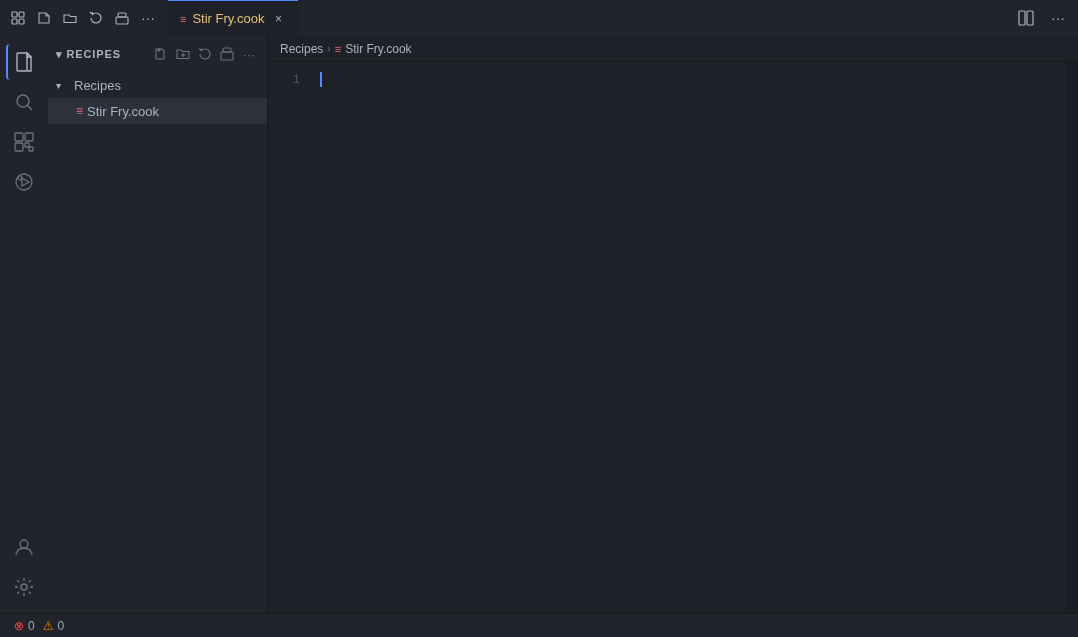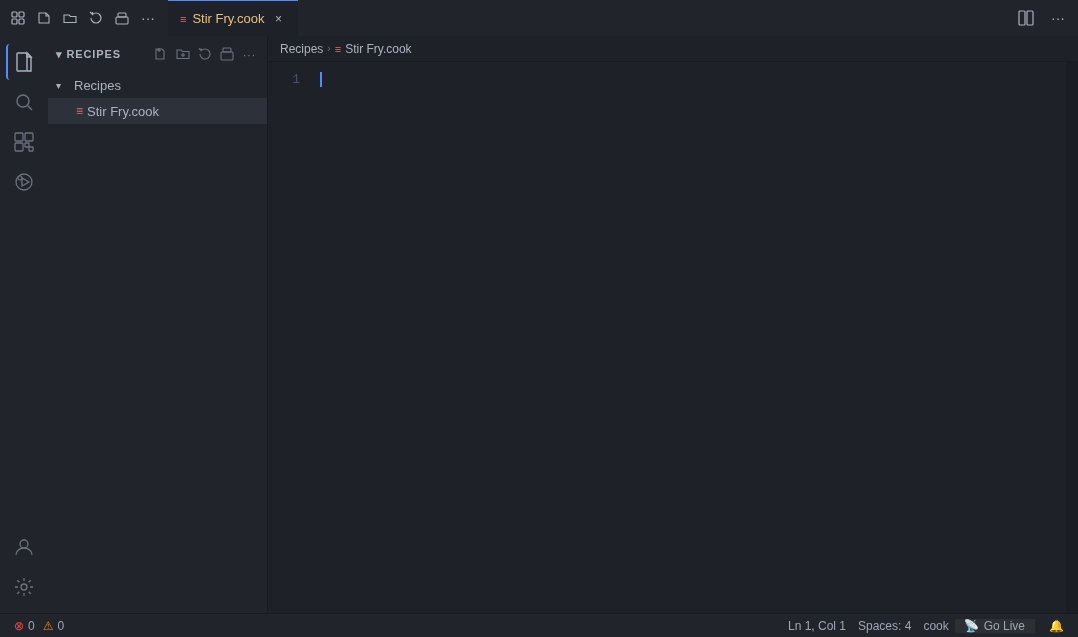--- a/index.html
+++ b/index.html
@@ -619,31 +619,13 @@
 
 <div class="status-bar">
   <div class="status-left">
     <div class="status-item">
       <span class="error-icon">⊗</span>
       <span>0</span>
       <span class="warning-icon" style="margin-left: 4px;">⚠</span>
       <span>0</span>
     </div>
   </div>
-  <div class="status-right">
-    <div class="status-item">
-      <span>Ln 1, Col 1</span>
-    </div>
-    <div class="status-item">
-      <span>Spaces: 4</span>
-    </div>
-    <div class="status-item">
-      <span>cook</span>
-    </div>
-    <div class="status-item go-live-btn">
-      <span>📡</span>
-      <span>Go Live</span>
-    </div>
-    <div class="status-item bell-icon">
-      <span>🔔</span>
-    </div>
-  </div>
 </div>
 
 </body></html>

